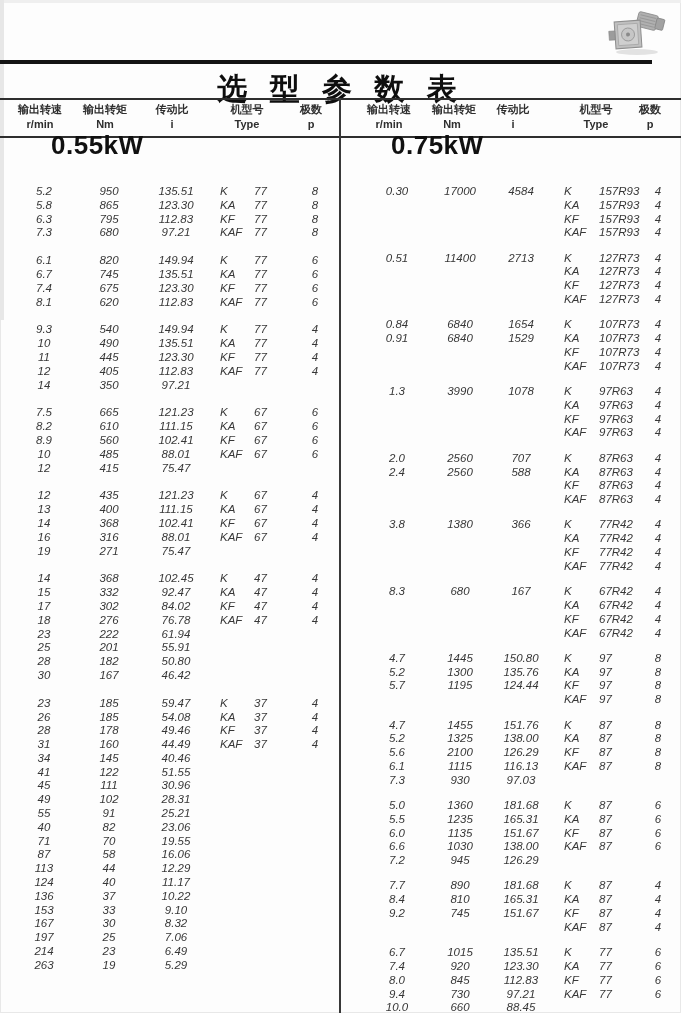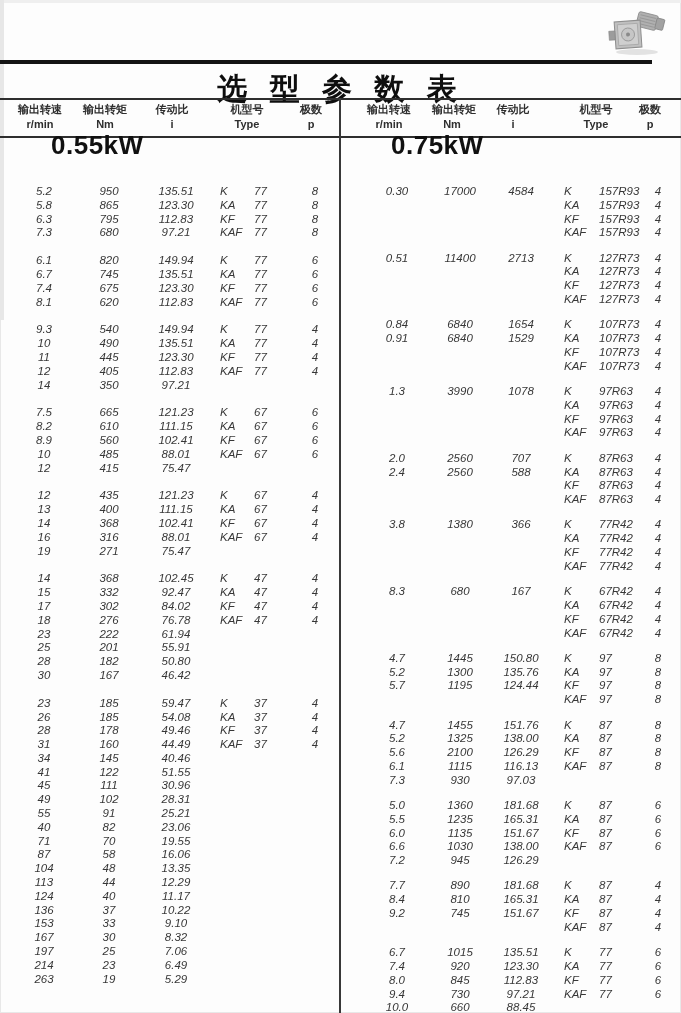--- a/index.html
+++ b/index.html
@@ -483,28 +483,20 @@
         </div>
         <div class="row">
           <span class="c1">87</span>
           <span class="c2">58</span>
           <span class="c3">16.06</span>
           <span class="cp"></span>
           <span class="cm"></span>
           <span class="c5"></span>
         </div>
         <div class="row">
-          <span class="c1">104</span>
-          <span class="c2">48</span>
-          <span class="c3">13.35</span>
-          <span class="cp"></span>
-          <span class="cm"></span>
-          <span class="c5"></span>
-        </div>
-        <div class="row">
           <span class="c1">113</span>
           <span class="c2">44</span>
           <span class="c3">12.29</span>
           <span class="cp"></span>
           <span class="cm"></span>
           <span class="c5"></span>
         </div>
         <div class="row">
           <span class="c1">124</span>
           <span class="c2">40</span>

